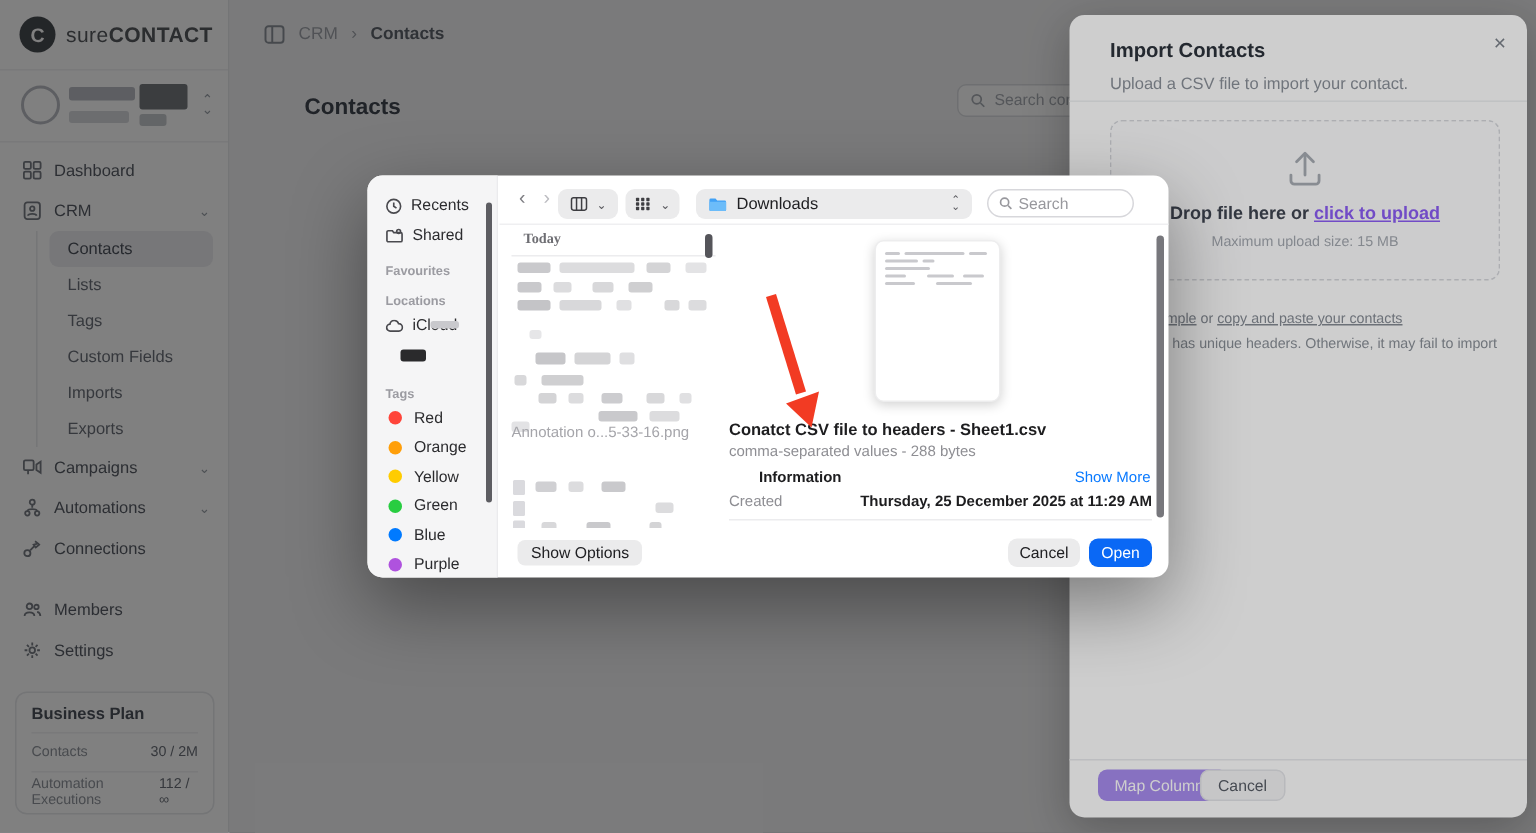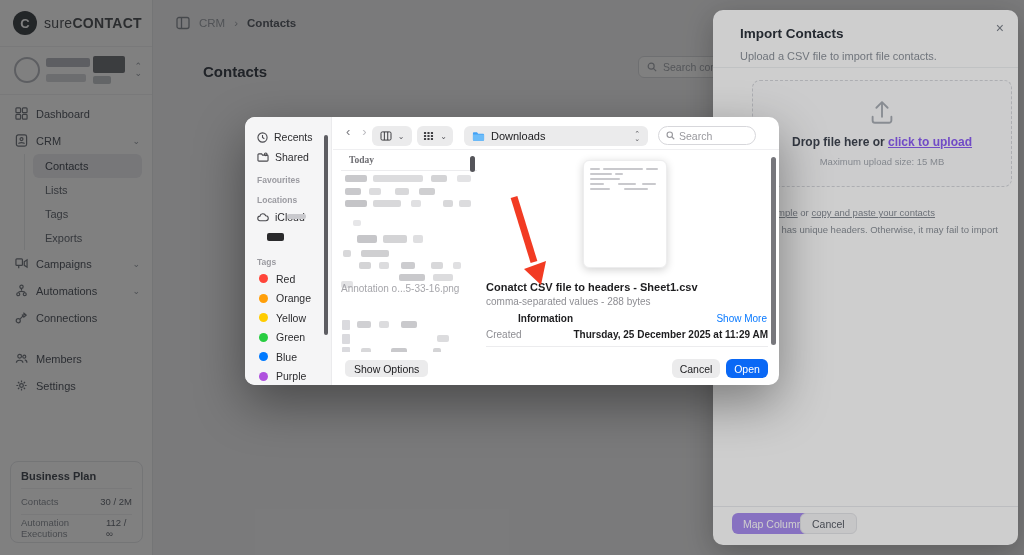--- a/index.html
+++ b/index.html
@@ -41,21 +41,21 @@
   
   .overlay-app { position:absolute; inset:0; background:rgba(0,0,0,.38); z-index:10; }
   .overlay-modal { position:absolute; inset:0; background:rgba(10,10,12,.2); z-index:30; }
 
   
   .drawer { position:absolute; left:713px; top:10px; width:305px; height:535px; background:#fff; border-radius:10px; box-shadow:0 8px 30px rgba(0,0,0,.25); z-index:20; }
   .drawer-title { position:absolute; left:27px; top:16px; font-size:13.5px; font-weight:700; color:#2b313a; }
   .drawer-close { position:absolute; right:14px; top:10px; font-size:14px; color:#7b818a; cursor:pointer; }
   .drawer-sub { position:absolute; left:27px; top:40px; font-size:11px; color:#8a9099; }
   .drawer-div1 { position:absolute; left:0; right:0; top:57px; border-top:1px solid #eef0f2; }
-  .dropzone { position:absolute; left:39px; top:70px; width:260px; height:107px; border:1px dashed #d6d8dd; border-radius:8px; background:#fdfdfe; text-align:center; }
+  .dropzone { position:absolute; left:27px; top:70px; width:260px; height:107px; border:1px dashed #d6d8dd; border-radius:8px; background:#fdfdfe; text-align:center; }
   .dz-icon { margin-top:16px; }
   .dz-line { margin-top:8px; font-size:12px; color:#3e4450; font-weight:600; }
   .dz-link { color:#8b5cf6; text-decoration:underline; font-weight:600; cursor:pointer; }
   .dz-hint { margin-top:7px; font-size:9.5px; color:#a3a8b0; }
   .sample-line { position:absolute; top:197px; right:83px; white-space:nowrap; font-size:9.5px; color:#858b94; }
   .sample-line a { color:#858b94; text-decoration:underline; cursor:pointer; }
   .drawer-note { position:absolute; top:214px; right:20px; white-space:nowrap; font-size:9.5px; color:#8a9098; }
   .drawer-footer-div { position:absolute; left:0; right:0; top:496px; border-top:1px solid #e9eaee; }
   .btn-map { position:absolute; left:19px; top:503px; height:21px; padding:0 11px; background:#a78bef; color:#fff; font-size:10.5px; border:none; border-radius:6px; cursor:pointer; }
   .btn-drawer-cancel { position:absolute; left:87px; top:503px; height:21px; padding:0 11px; background:#f5f5f7; color:#565b64; font-size:10.5px; border:1px solid #e4e5e9; border-radius:6px; cursor:pointer; }
@@ -90,21 +90,21 @@
   .fl-dim { position:absolute; left:8px; top:133px; width:136px; font-size:10px; color:#a5a5aa; white-space:nowrap; overflow:hidden; }
   .fl-selected { position:absolute; left:6px; top:146px; width:141px; height:17px; background:#1f63de; border-radius:5px; display:flex; align-items:center; gap:4px; padding:0 5px; cursor:pointer; }
   .fl-selected span { font-size:10px; font-weight:600; color:#fff; white-space:nowrap; }
   .ghost-doc { position:absolute; width:8px; height:10px; background:#dadade; border-radius:1px; }
 
   .fs-preview { position:absolute; left:236px; top:33px; right:0; height:202px; }
   .thumb { position:absolute; left:102px; top:10px; width:84px; height:108px; background:#fff; border:1px solid #ededee; border-radius:6px; box-shadow:0 2px 8px rgba(0,0,0,.18); overflow:hidden; }
   .tline { position:absolute; height:2px; background:#c9c9cd; border-radius:1px; }
   .pv-name { position:absolute; left:5px; top:131px; font-size:11px; font-weight:700; color:#1d1d1f; white-space:nowrap; }
   .pv-meta { position:absolute; left:5px; top:146px; font-size:10px; color:#8e8e93; }
-  .pv-info { position:absolute; left:17px; top:163px; font-size:10px; font-weight:700; color:#1d1d1f;padding-left:20px; }
+  .pv-info { position:absolute; left:5px; top:163px; font-size:10px; font-weight:700; color:#1d1d1f;padding-left:20px; }
   .pv-more { position:absolute; right:12px; top:163px; font-size:10px; color:#0a7aff; cursor:pointer; }
   .pv-created { position:absolute; left:5px; top:179px; font-size:10px; color:#8e8e93; }
   .pv-createdv { position:absolute; right:11px; top:179px; font-size:10px; font-weight:700; color:#1d1d1f; }
   .pv-div { position:absolute; left:5px; right:11px; top:196px; border-top:1px solid #ececee; }
   .pv-scroll { position:absolute; right:3px; top:7px; width:5px; height:188px; border-radius:2.5px; background:#77777c; }
 
   .fs-bottom { position:absolute; left:88px; right:0; bottom:0; height:33px; }
   .btn-show-options { position:absolute; left:12px; top:8px; height:17px; padding:0 9px; font-size:10.5px; color:#202023; background:#ebebec; border:none; border-radius:5px; cursor:pointer; }
   .btn-fs-cancel { position:absolute; left:339px; top:7px; width:48px; height:19px; font-size:10.5px; color:#202023; background:#ebebec; border:none; border-radius:6px; cursor:pointer; }
   .btn-fs-open { position:absolute; left:393px; top:7px; width:42px; height:19px; font-size:10.5px; color:#fff; background:#0a68f5; border:none; border-radius:6px; cursor:pointer; }
@@ -151,20 +151,22 @@
                 <path d="M4 10.5 c0-1.6 6-1.6 6 0"></path>
               </svg>
             </span>
           <span class="grow">CRM</span>
           <span class="nav-chev">⌄</span>
         </div>
         <div class="subnav">
           <div class="subnav-item active">Contacts</div>
           <div class="subnav-item">Lists</div>
           <div class="subnav-item">Tags</div>
+          <div class="subnav-item">Custom Fields</div>
+          <div class="subnav-item">Imports</div>
           <div class="subnav-item">Exports</div>
         </div>
         <div class="nav-item">
           <span class="nico">
               <svg class="ic" width="13" height="13" viewBox="0 0 14 14" fill="none" stroke="#767b83" stroke-width="1.3">
                 <rect x="1" y="2" width="7" height="7" rx="1"></rect>
                 <path d="M10 5 l3-2 v8 l-3-2z"></path>
                 <path d="M4 9 v3"></path>
               </svg>
             </span>
@@ -246,21 +248,21 @@
         </svg>
       <span>Search contact(s</span>
     </div>
   </div>
 
   <div class="overlay-app"></div>
 
   <div class="drawer">
     <div class="drawer-title">Import Contacts</div>
     <div class="drawer-close">×</div>
-    <div class="drawer-sub">Upload a CSV file to import file contacts.</div>
+    <div class="drawer-sub">Upload a CSV file to import your contact.</div>
     <div class="drawer-div1"></div>
     <div class="dropzone">
       <div class="dz-icon">
         <svg class="ic" style="margin:0 auto;" width="30" height="30" viewBox="0 0 32 32" fill="none" stroke="#a8adb5" stroke-width="2" stroke-linecap="round" stroke-linejoin="round">
             <path d="M6 21 v4 a2.5 2.5 0 0 0 2.5 2.5 h15 a2.5 2.5 0 0 0 2.5 -2.5 v-4"></path>
             <path d="M16 21 V6"></path>
             <path d="M10 11.5 L16 5.5 l6 6"></path>
           </svg>
       </div>
       <div class="dz-line"><span>Drop file here or </span><span class="dz-link">click to upload</span></div>

